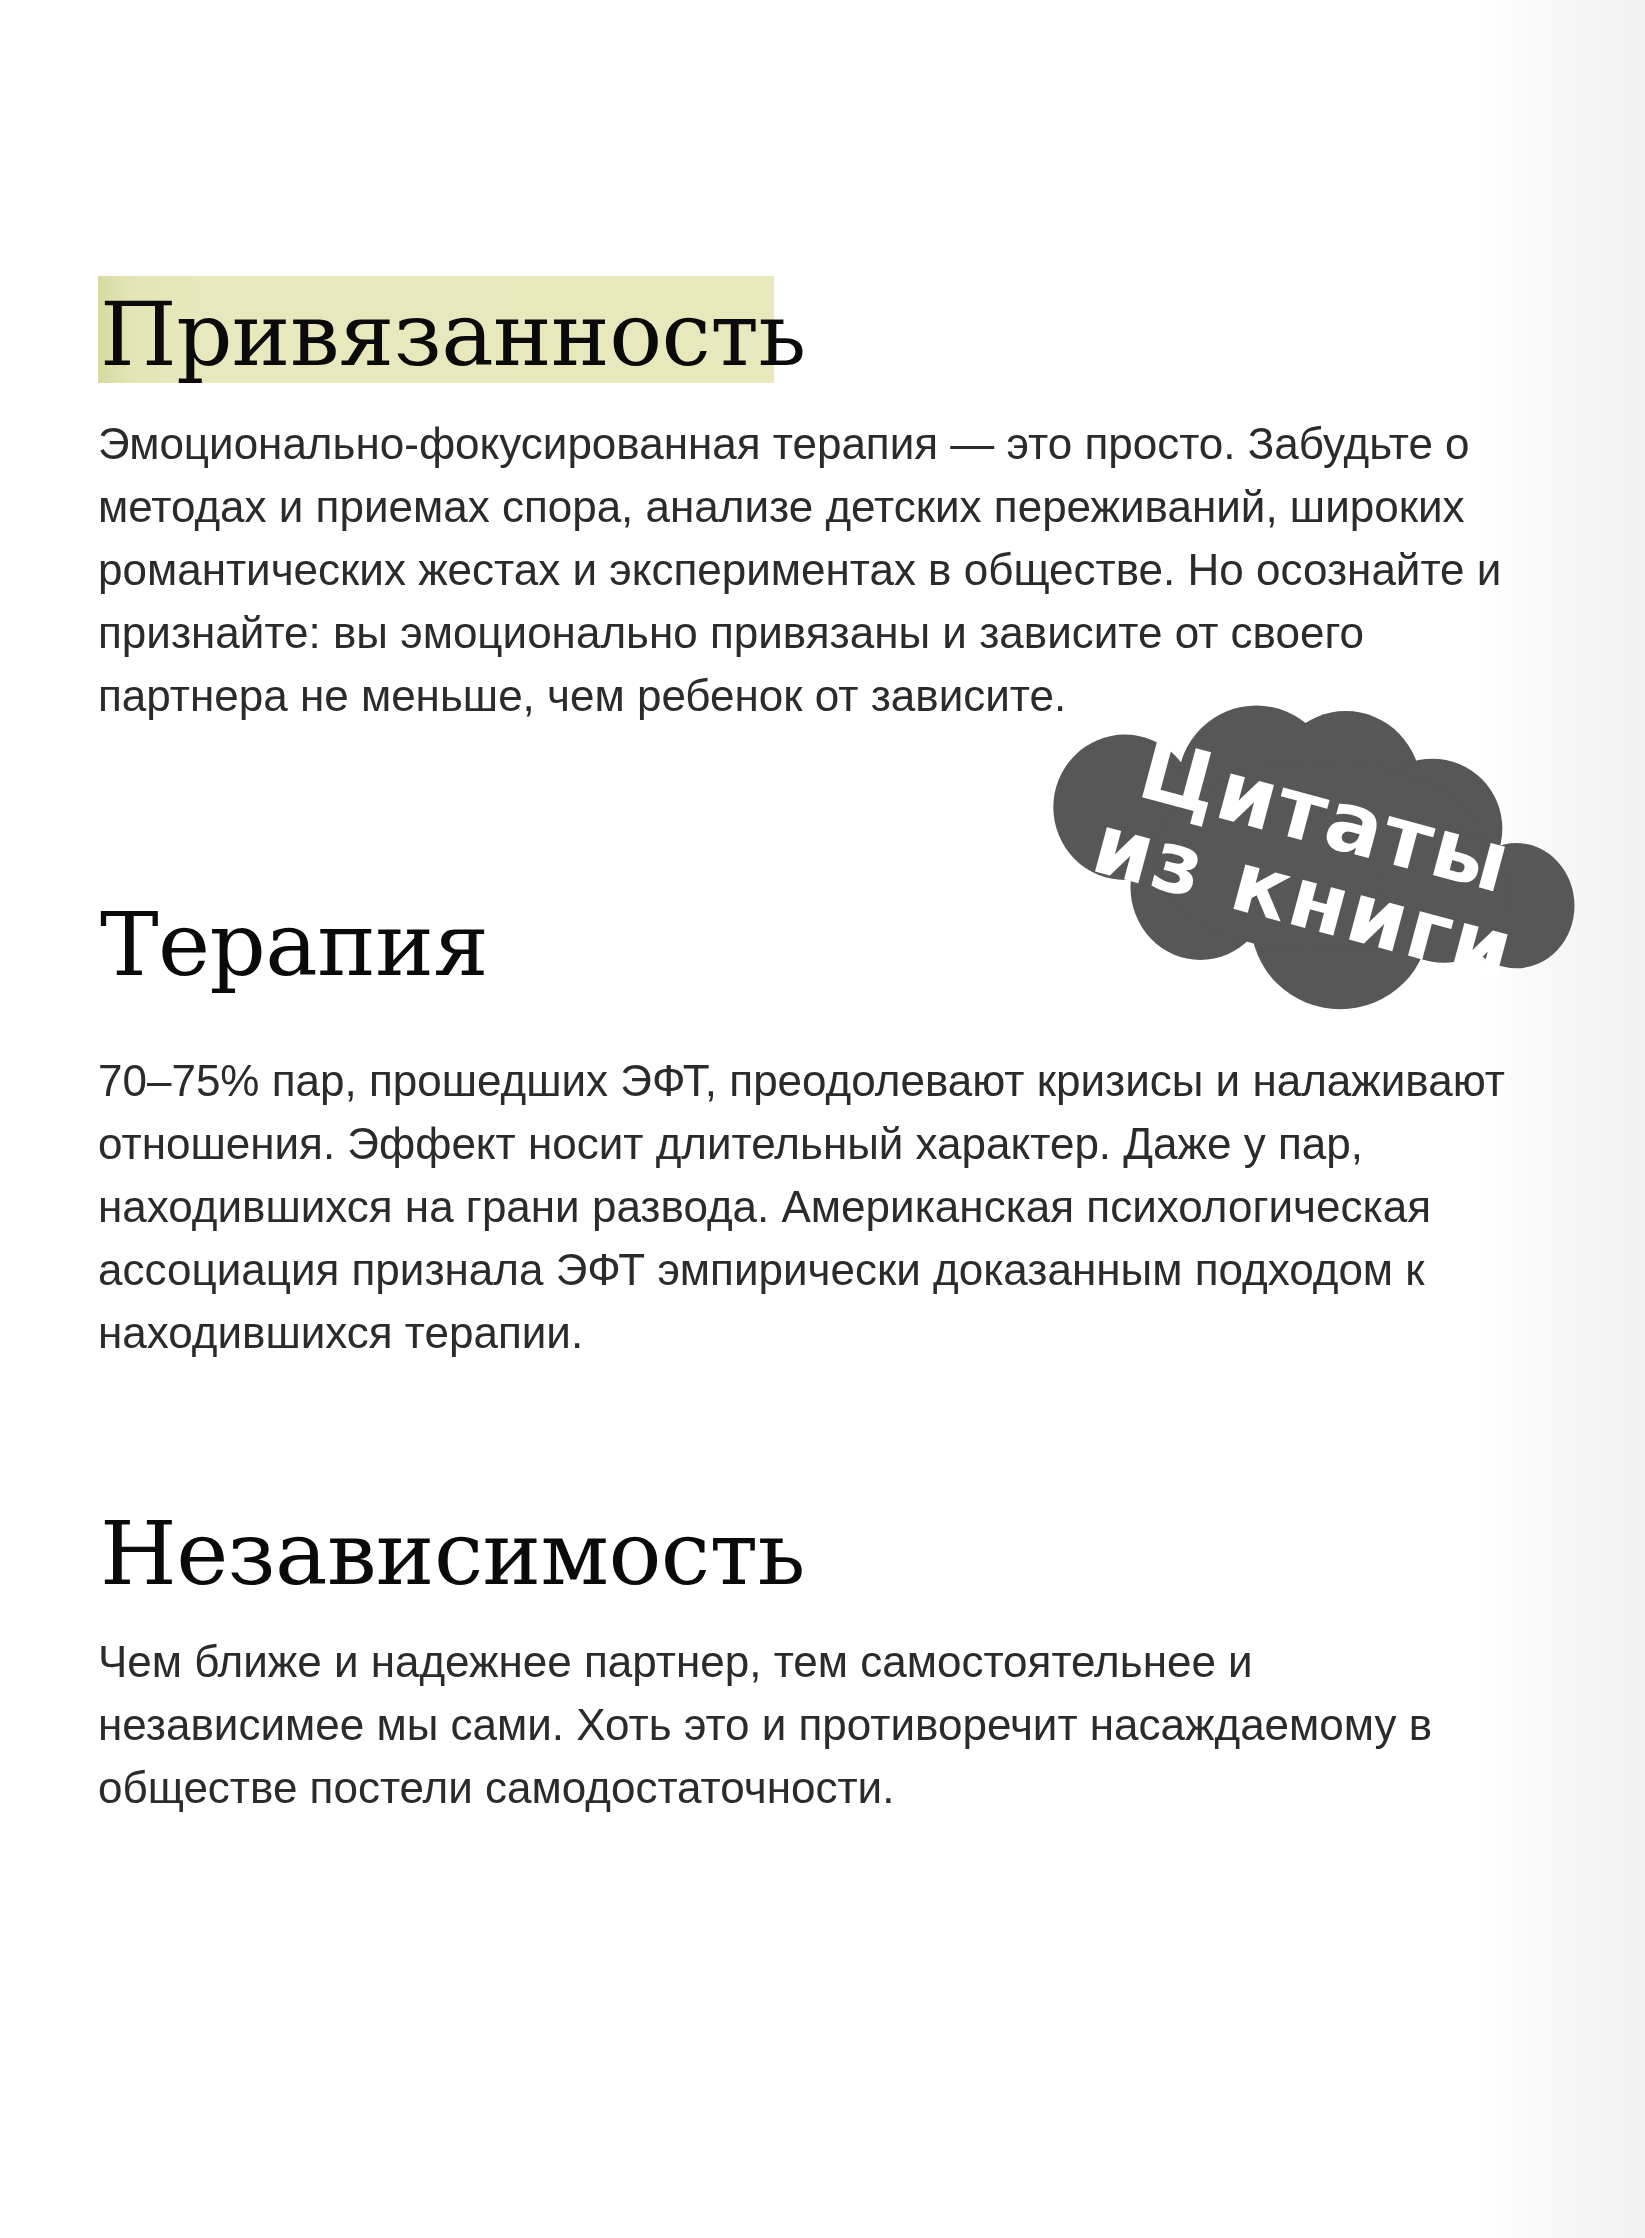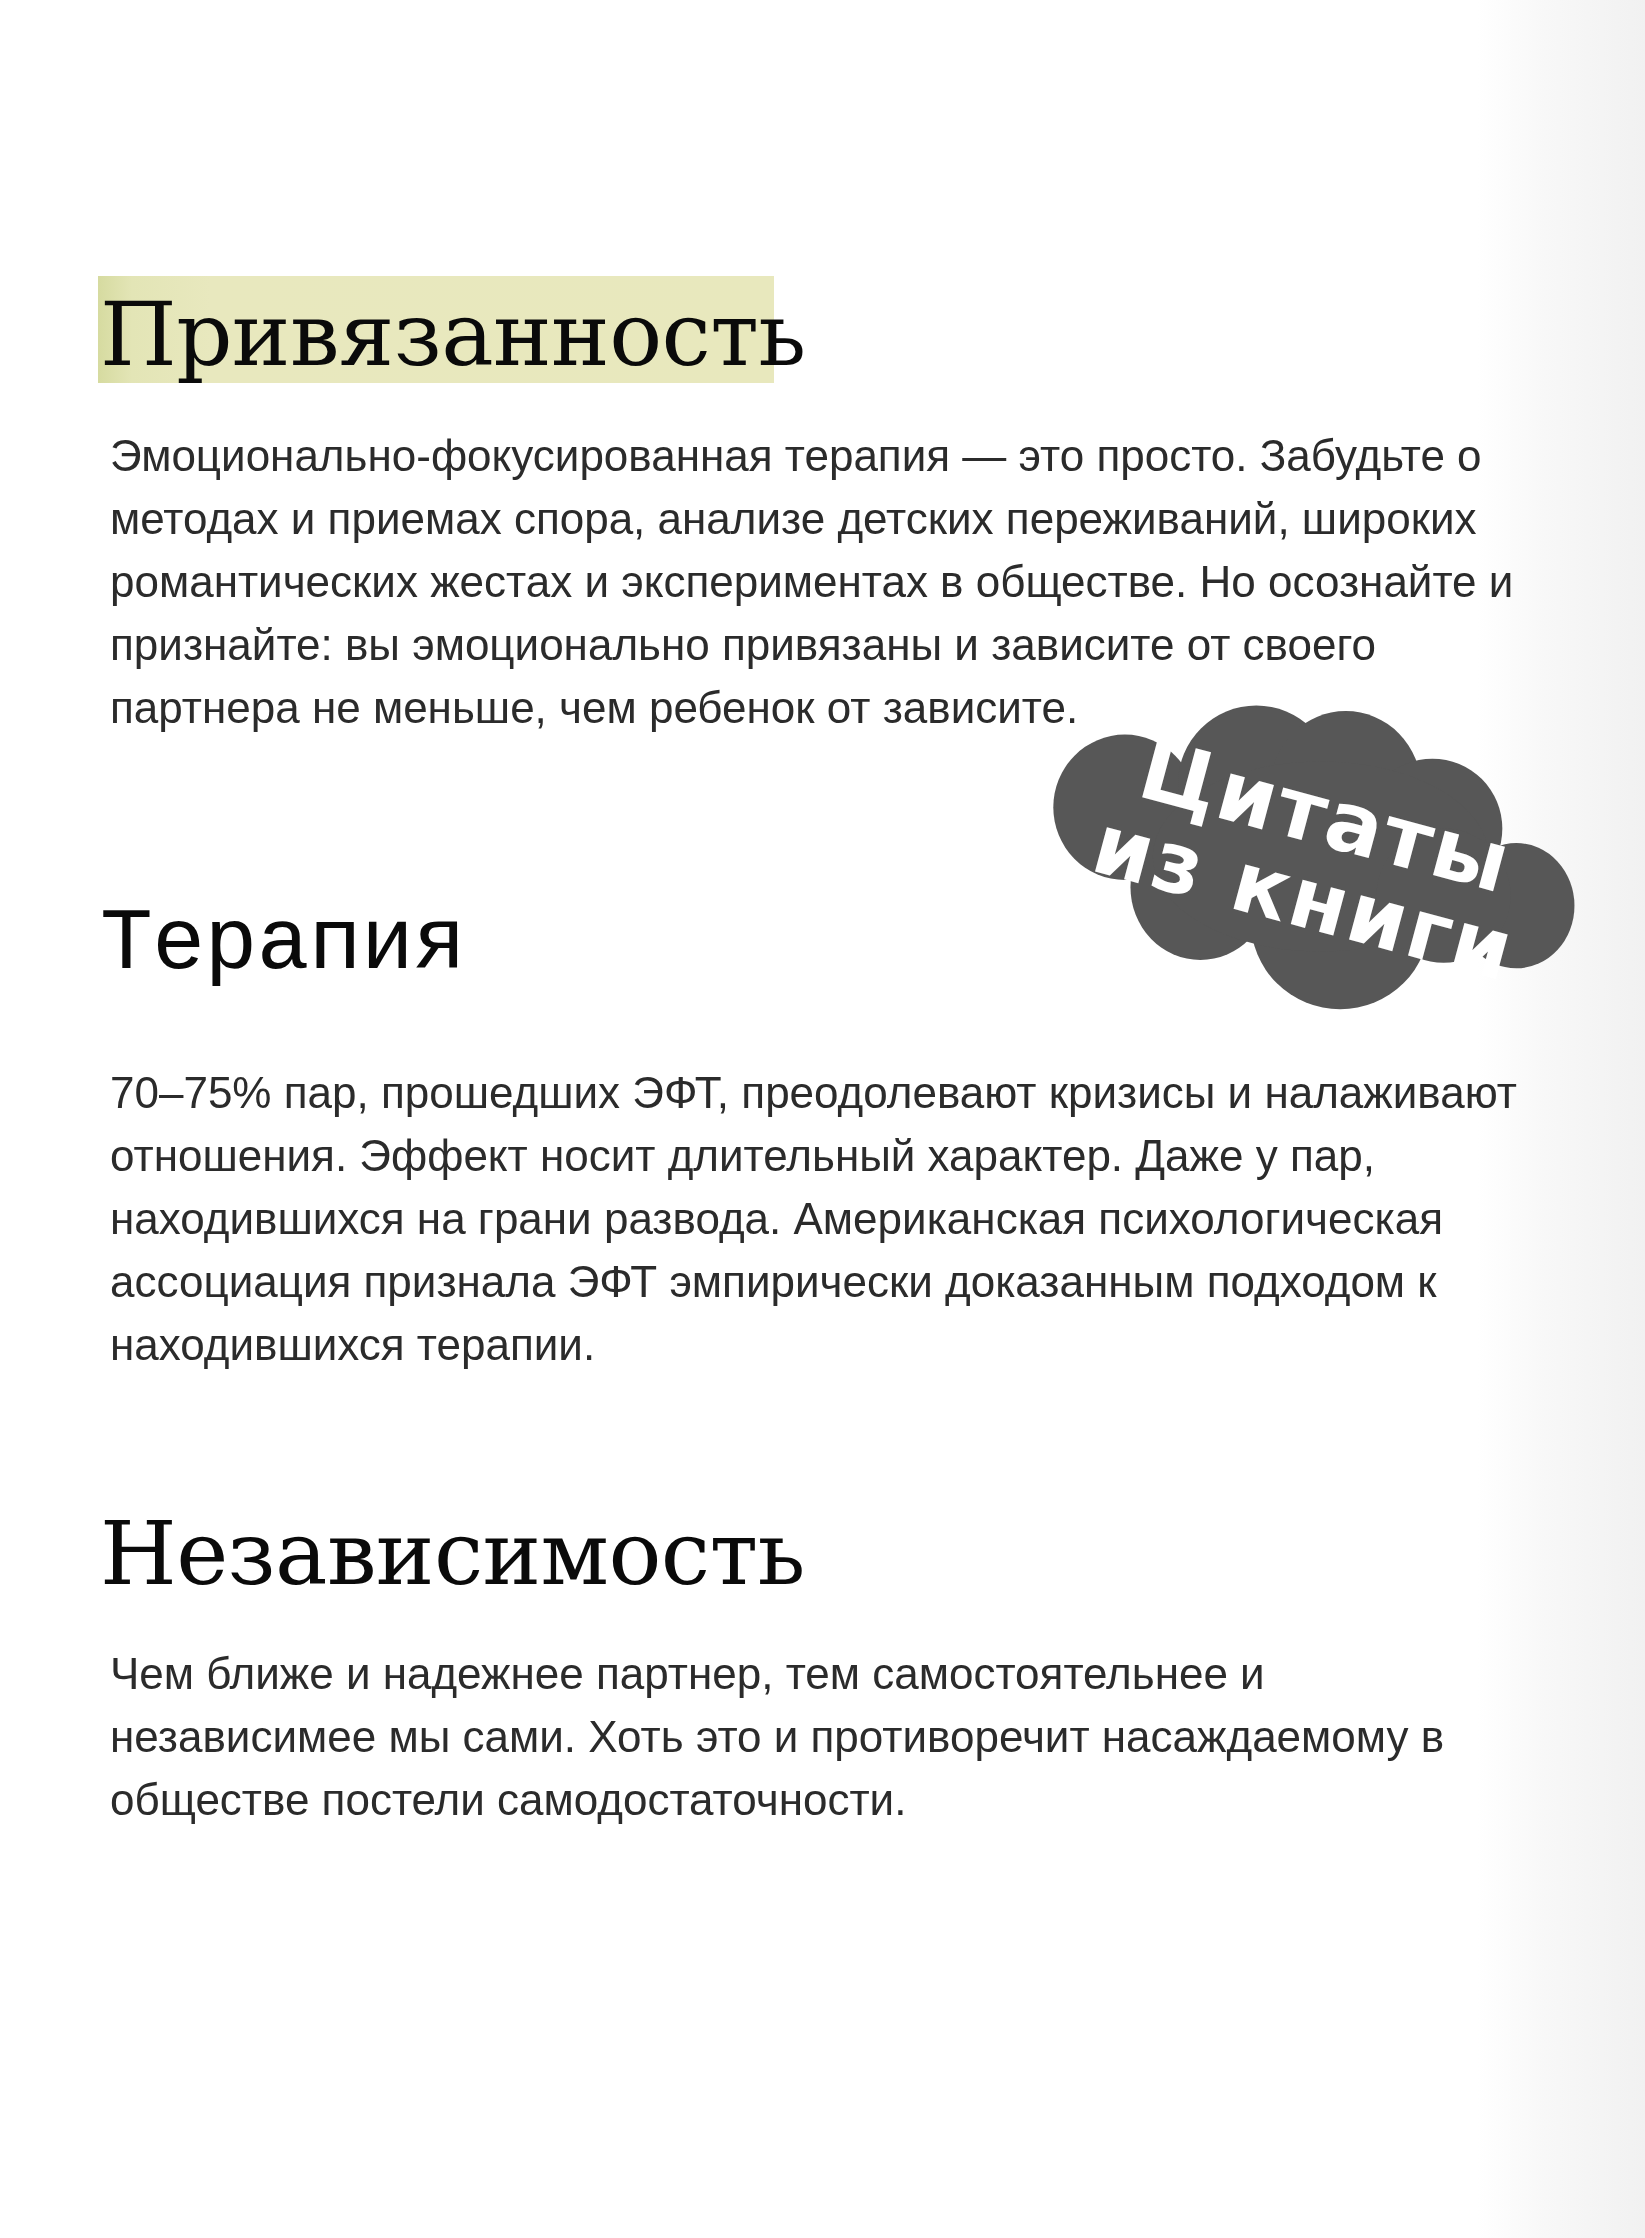--- a/index.html
+++ b/index.html
@@ -35,21 +35,21 @@
       position: absolute;
       left: 98px;
       top: 276px;
       width: 676px;
       height: 107px;
       background: linear-gradient(to right, #d6dba0 0px, #e3e5b6 34px, #e8e8be 112px, #e8e8bd 100%);
     }
     .para {
       position: absolute;
       left: 98px;
-      margin: 12px;
+      margin: 0;
       font-family: "Liberation Sans", sans-serif;
       font-size: 44px;
       line-height: 63px;
       color: #2b2b2b;
       white-space: nowrap;
     }
     .para .line {
       display: block;
       height: 63px;
     }
@@ -98,21 +98,21 @@
     <p class="para" style="top: 412px;">
       <span class="line">Эмоционально-фокусированная терапия — это просто. Забудьте о</span>
       <span class="line">методах и приемах спора, анализе детских переживаний, широких</span>
       <span class="line">романтических жестах и экспериментах в обществе. Но осознайте и</span>
       <span class="line">признайте: вы эмоционально привязаны и зависите от своего</span>
       <span class="line">партнера не меньше, чем ребенок от зависите.</span>
     </p>
   </section>
 
   <section>
-    <h2 class="heading" style="top: 901px; font-family: Liberation Mono, monospace;">Терапия</h2>
+    <h2 class="heading" style="top: 901px;">Терапия</h2>
     <p class="para" style="top: 1049px;">
       <span class="line">70–75% пар, прошедших ЭФТ, преодолевают кризисы и налаживают</span>
       <span class="line">отношения. Эффект носит длительный характер. Даже у пар,</span>
       <span class="line">находившихся на грани развода. Американская психологическая</span>
       <span class="line">ассоциация признала ЭФТ эмпирически доказанным подходом к</span>
       <span class="line">находившихся терапии.</span>
     </p>
   </section>
 
   <section>

